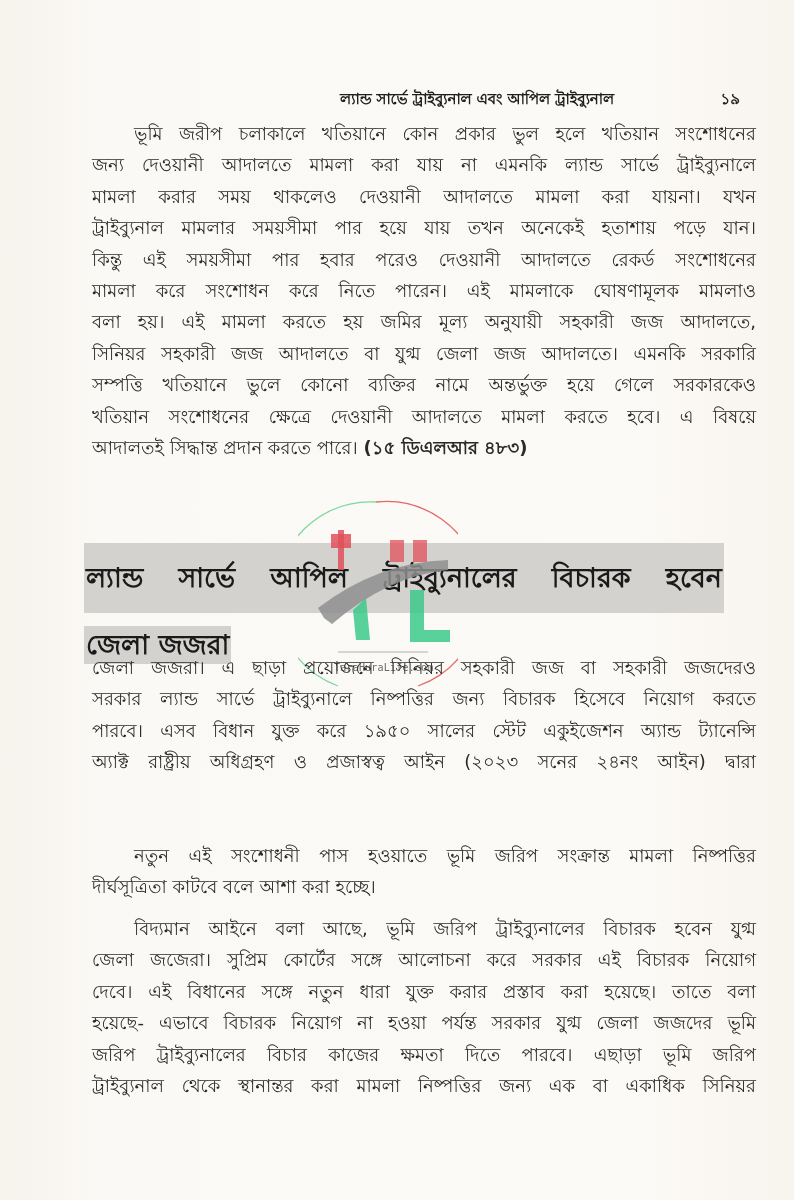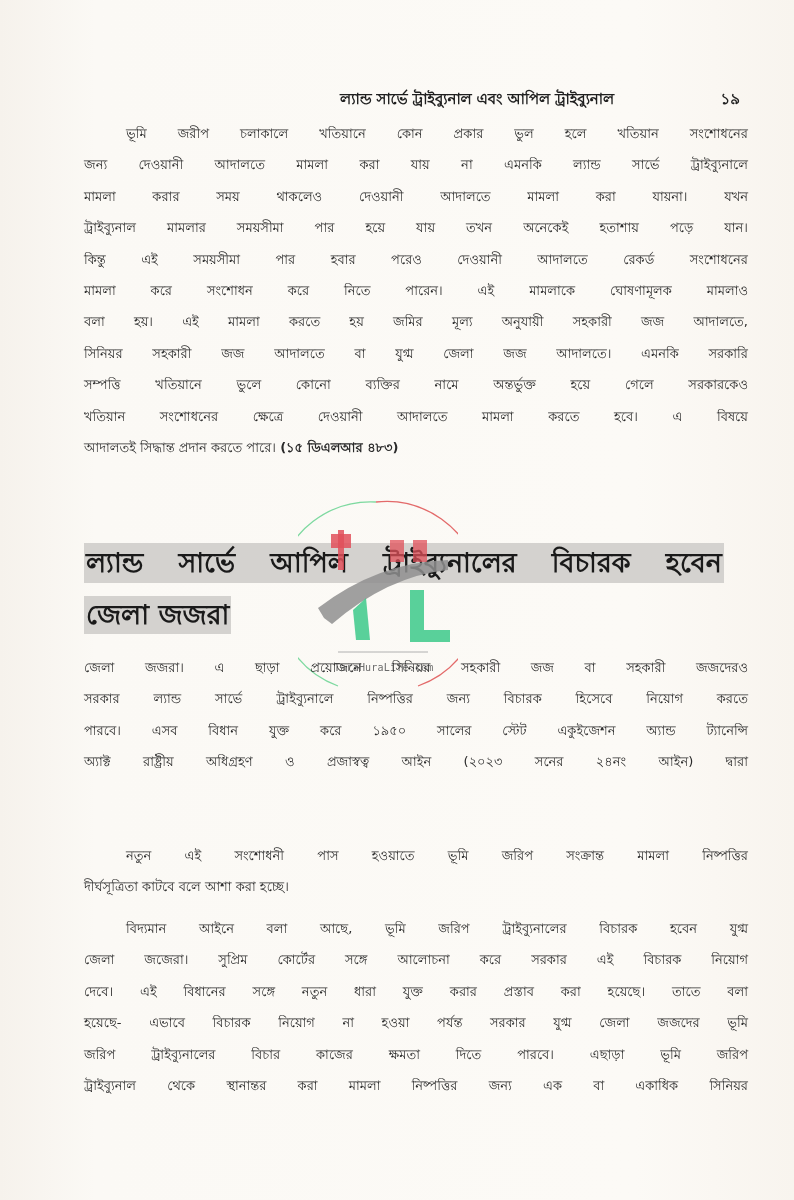--- a/index.html
+++ b/index.html
@@ -15,33 +15,33 @@
     background: linear-gradient(90deg, #f6f2ec 0%, #fbf9f5 12%, #fcfaf6 80%, #f8f4ee 100%);
   }
   .running-header {
     position: absolute; top: 87px; left: 340px; width: 400px;
     display: flex; justify-content: space-between; align-items: baseline;
     font-size: 15px; font-weight: bold; color: #1f1f1f;
   }
   .running-header .title { letter-spacing: -0.2px; }
   .running-header .page-no { margin-left: 20px; }
   .body-text {
-    position: absolute; left: 84px; width: 664px;
-    font-size: 13px; line-height: 31.4px;
+    position: absolute; left: 92px; width: 664px;
+    font-size: 18px; line-height: 31.4px;
     text-align: justify; color: #2a2a2a;
   }
   .line { display: block; text-align: justify; text-align-last: justify; white-space: nowrap; }
   .line.last { text-align-last: left; }
   .indent { padding-left: 42px; }
   .citation { font-weight: bold; }
   .heading {
     position: absolute; left: 84px; top: 543px; width: 640px;
     font-size: 27px; font-weight: bold; color: #1a1a1a; line-height: 38px;
   }
-  .heading .row1 { display: flex; justify-content: space-between; background: #d4d2cf; width: 636px; padding: 1px 2px; }
+  .heading .row1 { display: flex; justify-content: space-between; background: #d4d2cf; width: 636px; padding: 16px 2px; }
   .heading .row2 { margin-top: 13px; display: inline-block; background: #d4d2cf; padding: 0 2px; }
   .watermark {
     position: absolute; left: 298px; top: 490px; width: 160px; height: 210px;
     pointer-events: none;
   }
   .wm-url {
     position: absolute; left: 334px; top: 662px; font-size: 10px; color: #6b6b6b;
     font-family: "DejaVu Sans Mono", monospace; letter-spacing: 0.2px;
   }
 </style>

